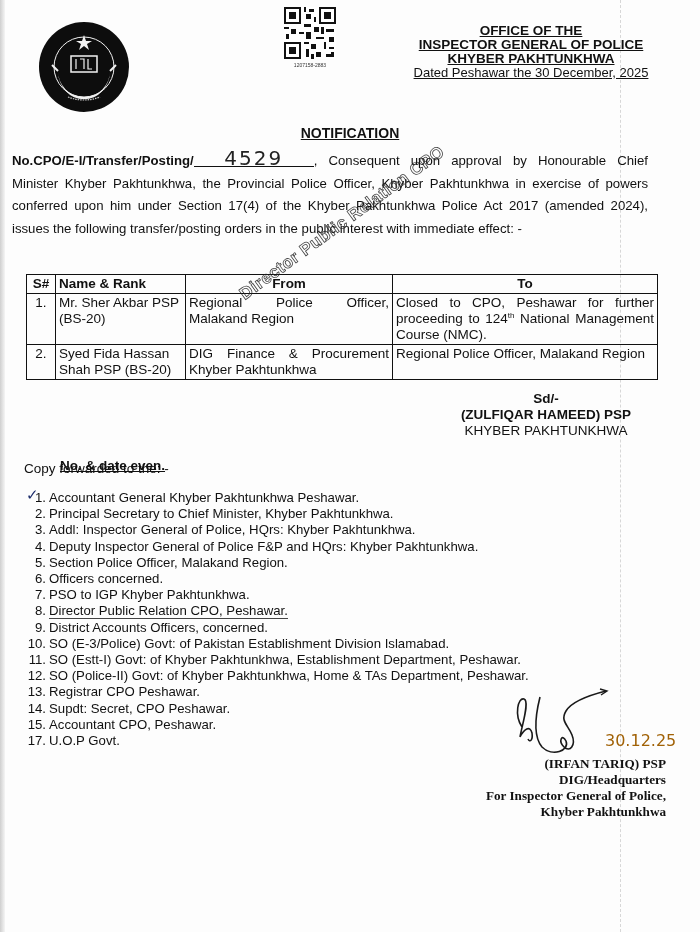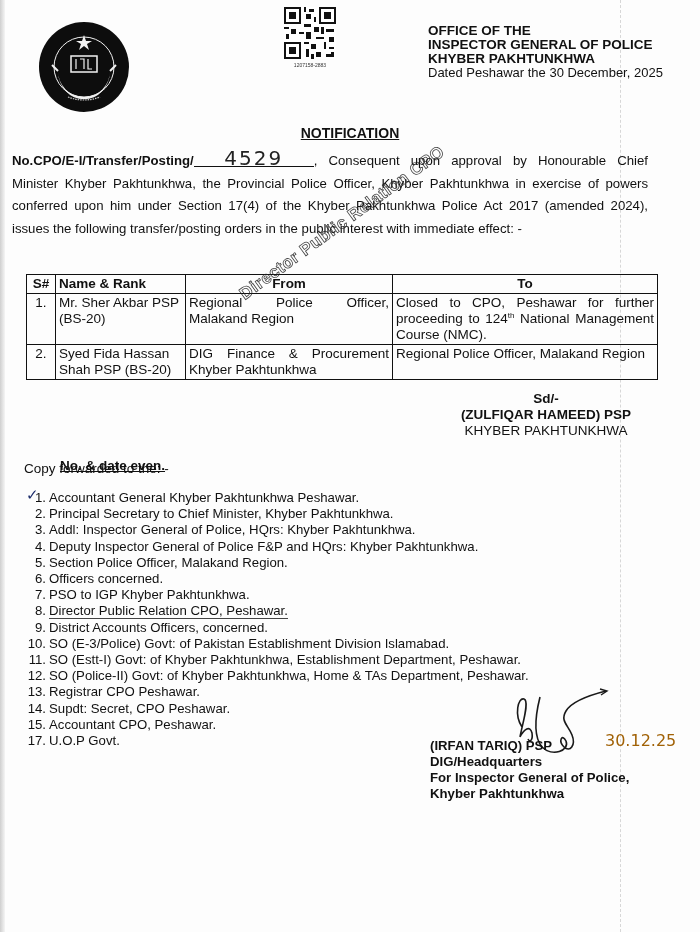--- a/index.html
+++ b/index.html
@@ -11,21 +11,21 @@
     position: relative;
   }
   .page { position: absolute; left: 0; top: 0; width: 700px; height: 932px; background: #fdfdfd; }
   .left-edge { position: absolute; left: 0; top: 0; width: 5px; height: 932px; background: linear-gradient(to right,#cfcfcf,#f5f5f5); }
   .fold-line { position: absolute; left: 620px; top: 0; width: 0; height: 932px; border-left: 1px dashed #c8c8c8; opacity: .7; }
 
   .logo { position: absolute; left: 38px; top: 21px; width: 92px; height: 92px; }
   .qr { position: absolute; left: 284px; top: 7px; width: 52px; height: 52px; }
   .qr-caption { position: absolute; left: 280px; top: 62px; width: 60px; text-align: center; font-size: 5px; color: #333; }
 
-  .office { position: absolute; left: 428px; top: 24px; width: 262px; font-size: 13.5px; line-height: 14px; font-weight: bold; }
+  .office { position: absolute; left: 400px; top: 24px; width: 262px; text-align: center; font-size: 13.5px; line-height: 14px; font-weight: bold; text-decoration: underline; }
   .office div { margin: 0; }
   .office .dated { font-weight: normal; font-size: 13px; }
 
   .notif-title { position: absolute; left: 0; top: 125px; width: 700px; text-align: center; font-weight: bold; font-size: 14px; text-decoration: underline; }
 
   .para { position: absolute; left: 12px; top: 150px; width: 636px; font-size: 13.2px; line-height: 22.5px; text-align: justify; }
   .para .ref { font-weight: bold; }
   .para .num-blank { display: inline-block; width: 120px; border-bottom: 1.2px solid #111; text-align: center; font-family: "DejaVu Sans", sans-serif; font-size: 20px; line-height: 16px; font-weight: normal; color: #222; letter-spacing: 2px; }
 
   table.orders { position: absolute; left: 26px; top: 274px; width: 632px; border-collapse: collapse; font-size: 13.5px; }
@@ -48,21 +48,21 @@
   .copyto { position: absolute; left: 24px; top: 461px; font-size: 13.5px; }
   .cc-list { position: absolute; left: 22px; top: 490px; margin: 0; padding: 0; list-style: none; font-size: 13.2px; line-height: 16.2px; }
   .cc-list li { white-space: nowrap; }
   .cc-list .n { display: inline-block; width: 24px; text-align: right; margin-right: 3px; }
   .cc-list li.marked .n { position: relative; }
   .tick { position: absolute; left: 4px; top: -3px; font-size: 15px; color: #1d2d6b; }
   .underlined { border-bottom: 1px solid #444; }
 
   .signature { position: absolute; left: 500px; top: 685px; width: 120px; height: 80px; }
   .hand-date { position: absolute; left: 605px; top: 731px; font-family: "DejaVu Sans", sans-serif; font-size: 16px; color: #a16207; }
-  .sign2 { position: absolute; left: 430px; top: 738px; width: 236px; text-align: left; font-size: 13.2px; line-height: 16px; font-weight: bold; }
+  .sign2 { position: absolute; left: 430px; top: 756px; width: 236px; text-align: right; font-size: 13.2px; line-height: 16px; font-weight: bold; font-family: Liberation Serif, serif; }
 </style>
 </head>
 <body>
 
 <div class="page">
   <div class="left-edge"></div>
   <div class="fold-line"></div>
 
   <svg class="logo" viewBox="0 0 92 92">
     <circle cx="46" cy="46" r="45" fill="#0d0d0d"></circle>

